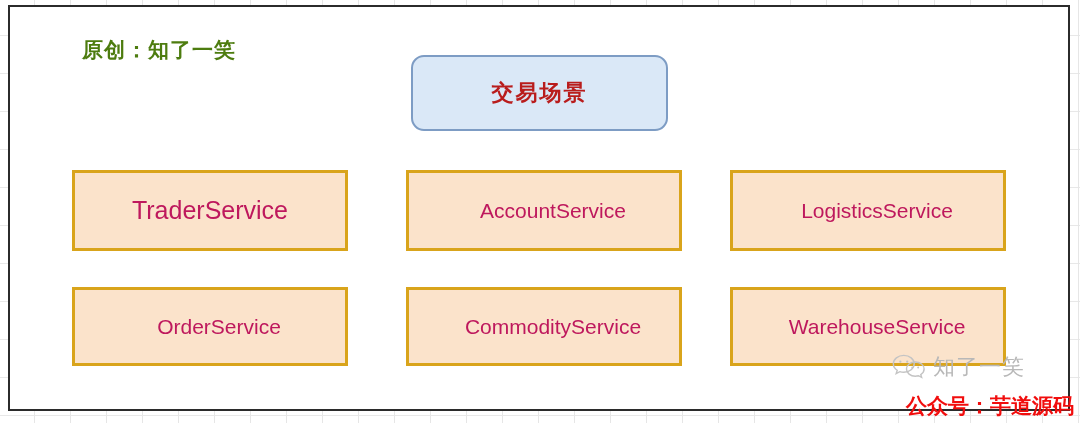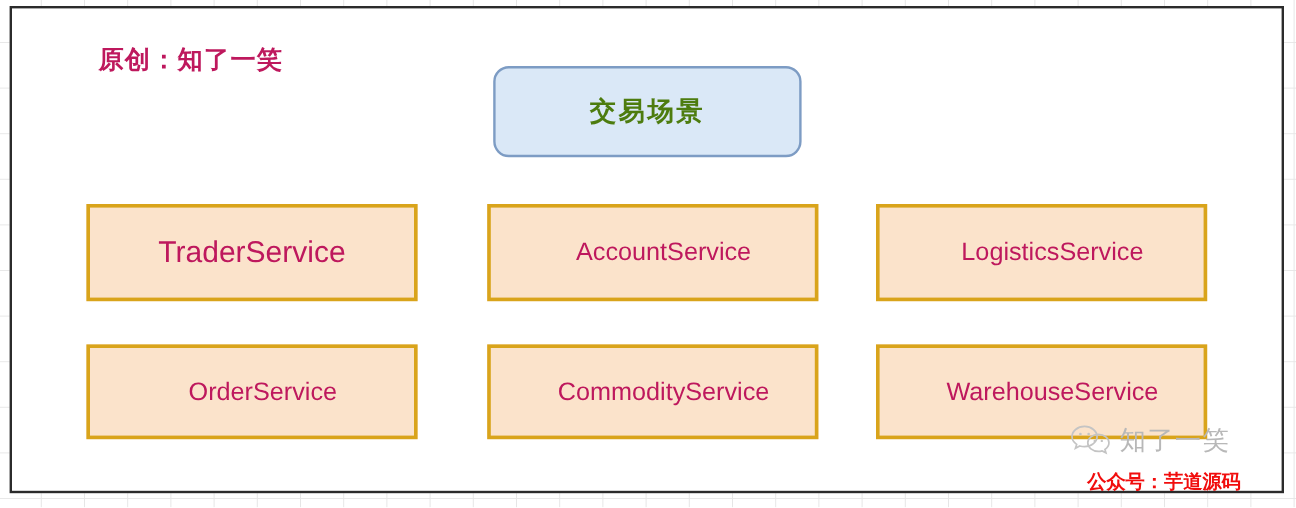--- a/index.html
+++ b/index.html
@@ -45,42 +45,42 @@
     border: 2px solid #2b2b2b;
     box-sizing: border-box;
   }
 
   .watermark-top {
     position: absolute;
     left: 72px;
     top: 29px;
     font-size: 21px;
     font-weight: bold;
-    color: #be185d;
+    color: #4d7c0f;
     letter-spacing: 1px;
     white-space: nowrap;
   }
 
   
   .node-scene {
     position: absolute;
     left: 401px;
     top: 48px;
     width: 257px;
     height: 76px;
     background: #dae8f7;
     border: 2px solid #7d9cc4;
     border-radius: 13px;
     box-sizing: border-box;
     display: flex;
     align-items: center;
     justify-content: center;
     font-size: 22px;
     font-weight: bold;
-    color: #4d7c0f;
+    color: #b91c1c;
     letter-spacing: 2px;
   }
 
   
   .service-box {
     position: absolute;
     background: #fbe3cb;
     border: 3px solid #d9a41b;
     box-sizing: border-box;
     display: flex;
@@ -112,21 +112,21 @@
   .wx-name {
     font-size: 22px;
     color: #b8b8b8;
     letter-spacing: 1px;
     white-space: nowrap;
   }
   .watermark-red {
     position: absolute;
     left: 906px;
     top: 392px;
-    font-size: 16px;
+    font-size: 21px;
     font-weight: bold;
     color: #f10d0d;
     letter-spacing: 0px;
     white-space: nowrap;
   }
 </style>
 </head>
 <body>
 
 <div id="screen">

